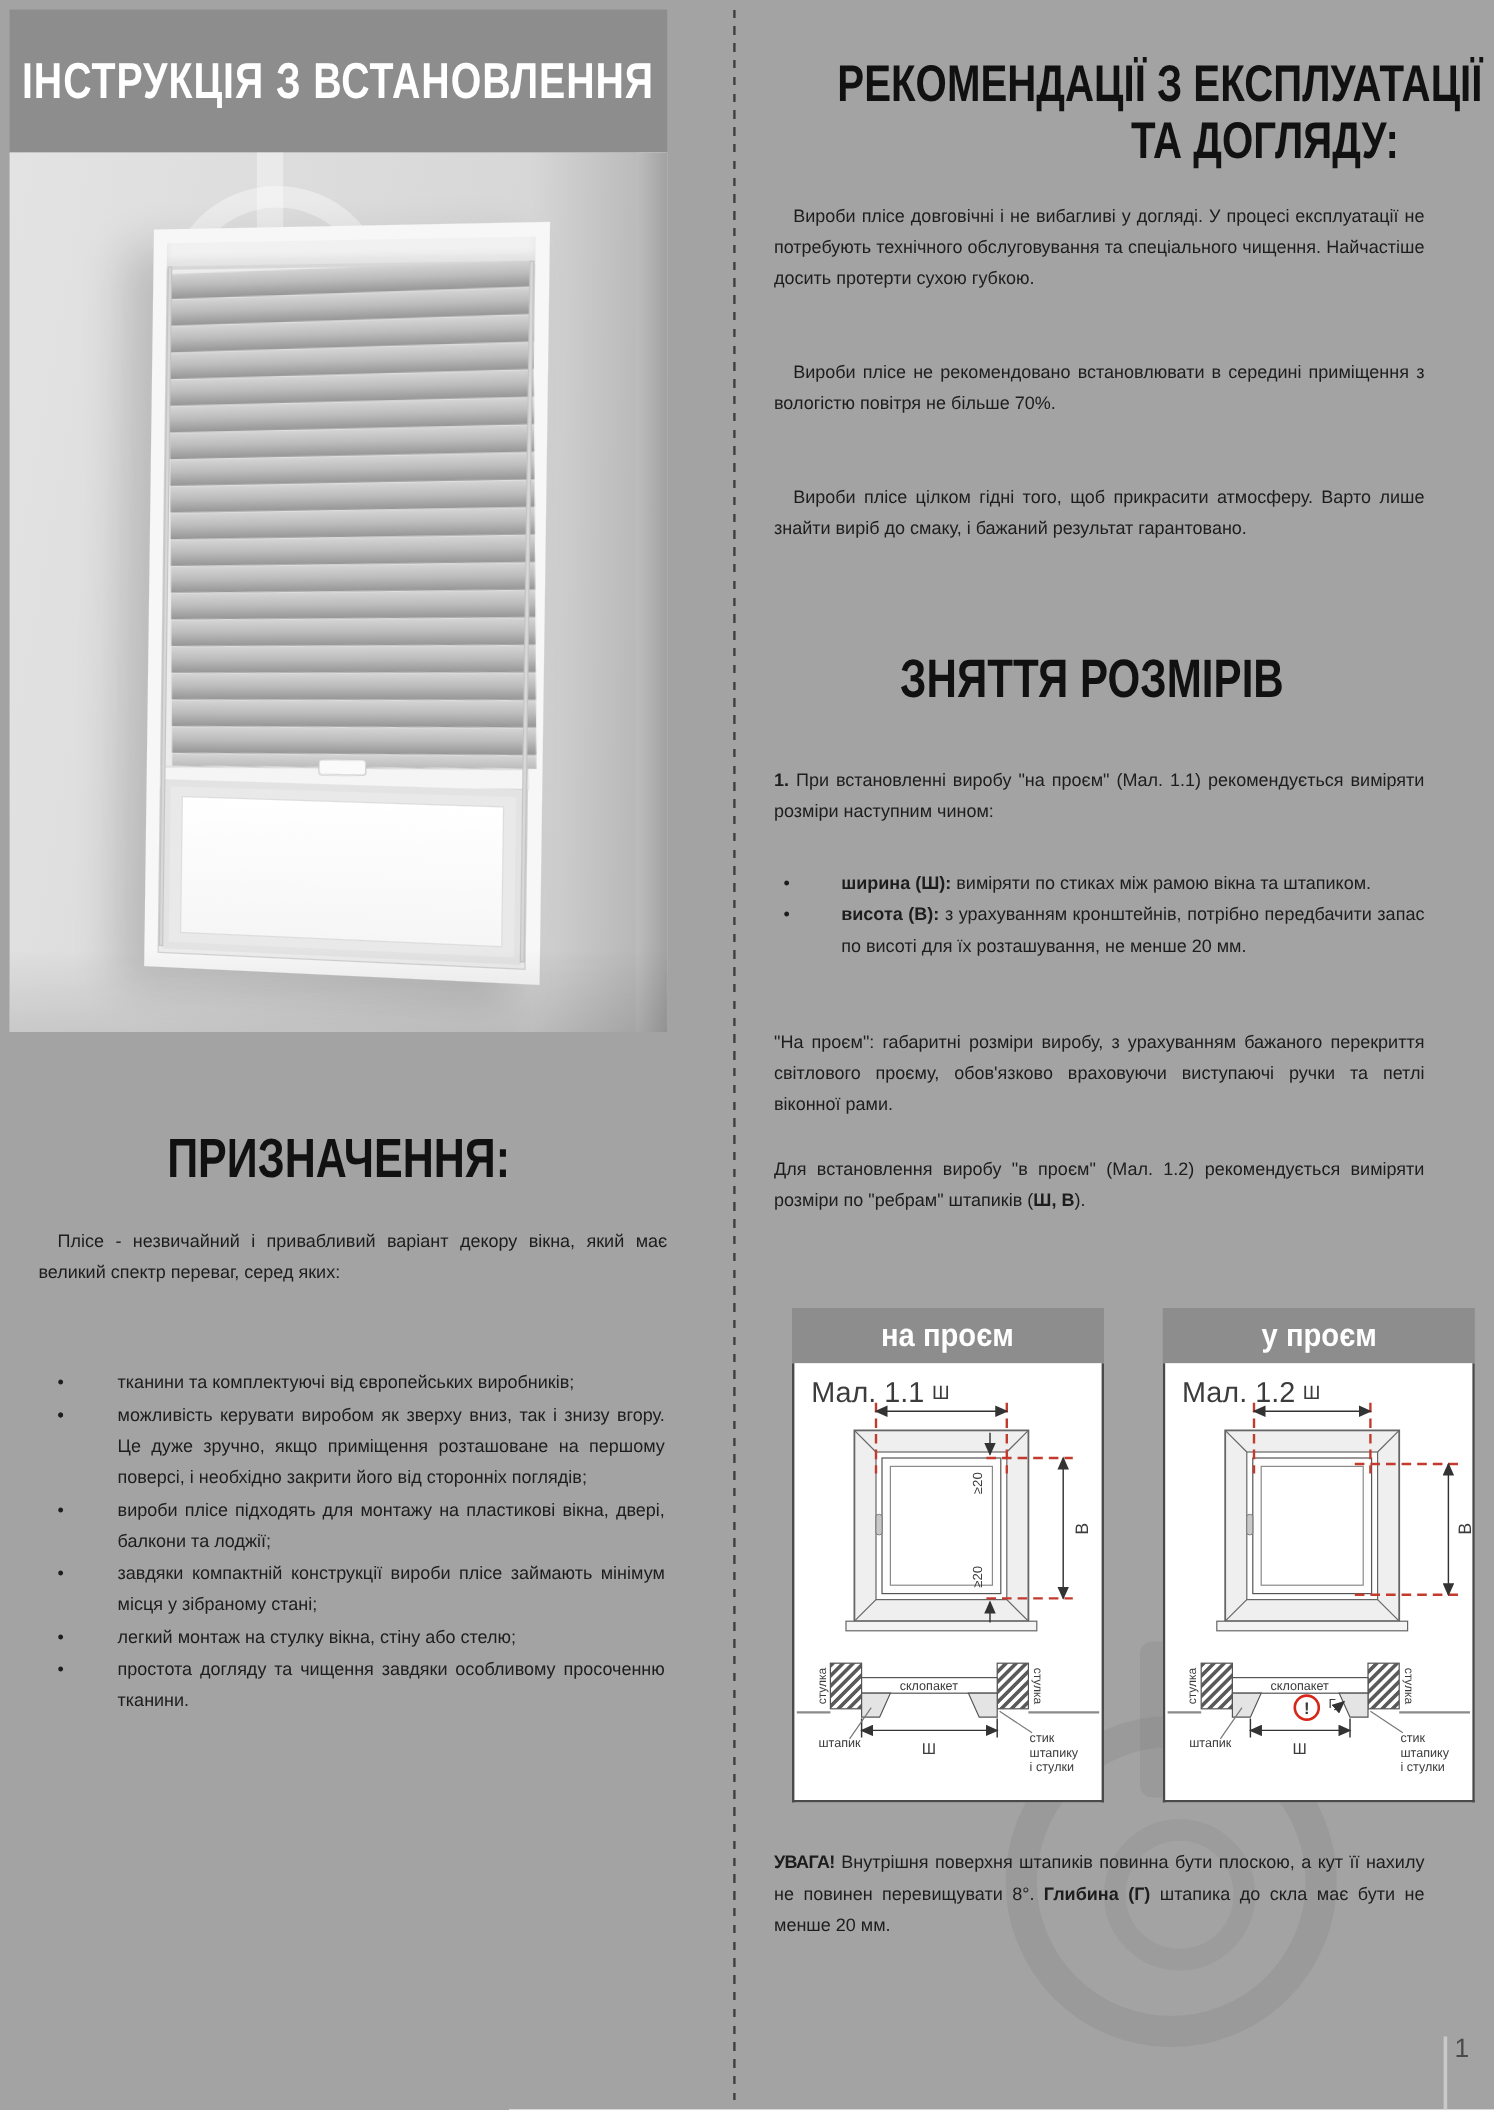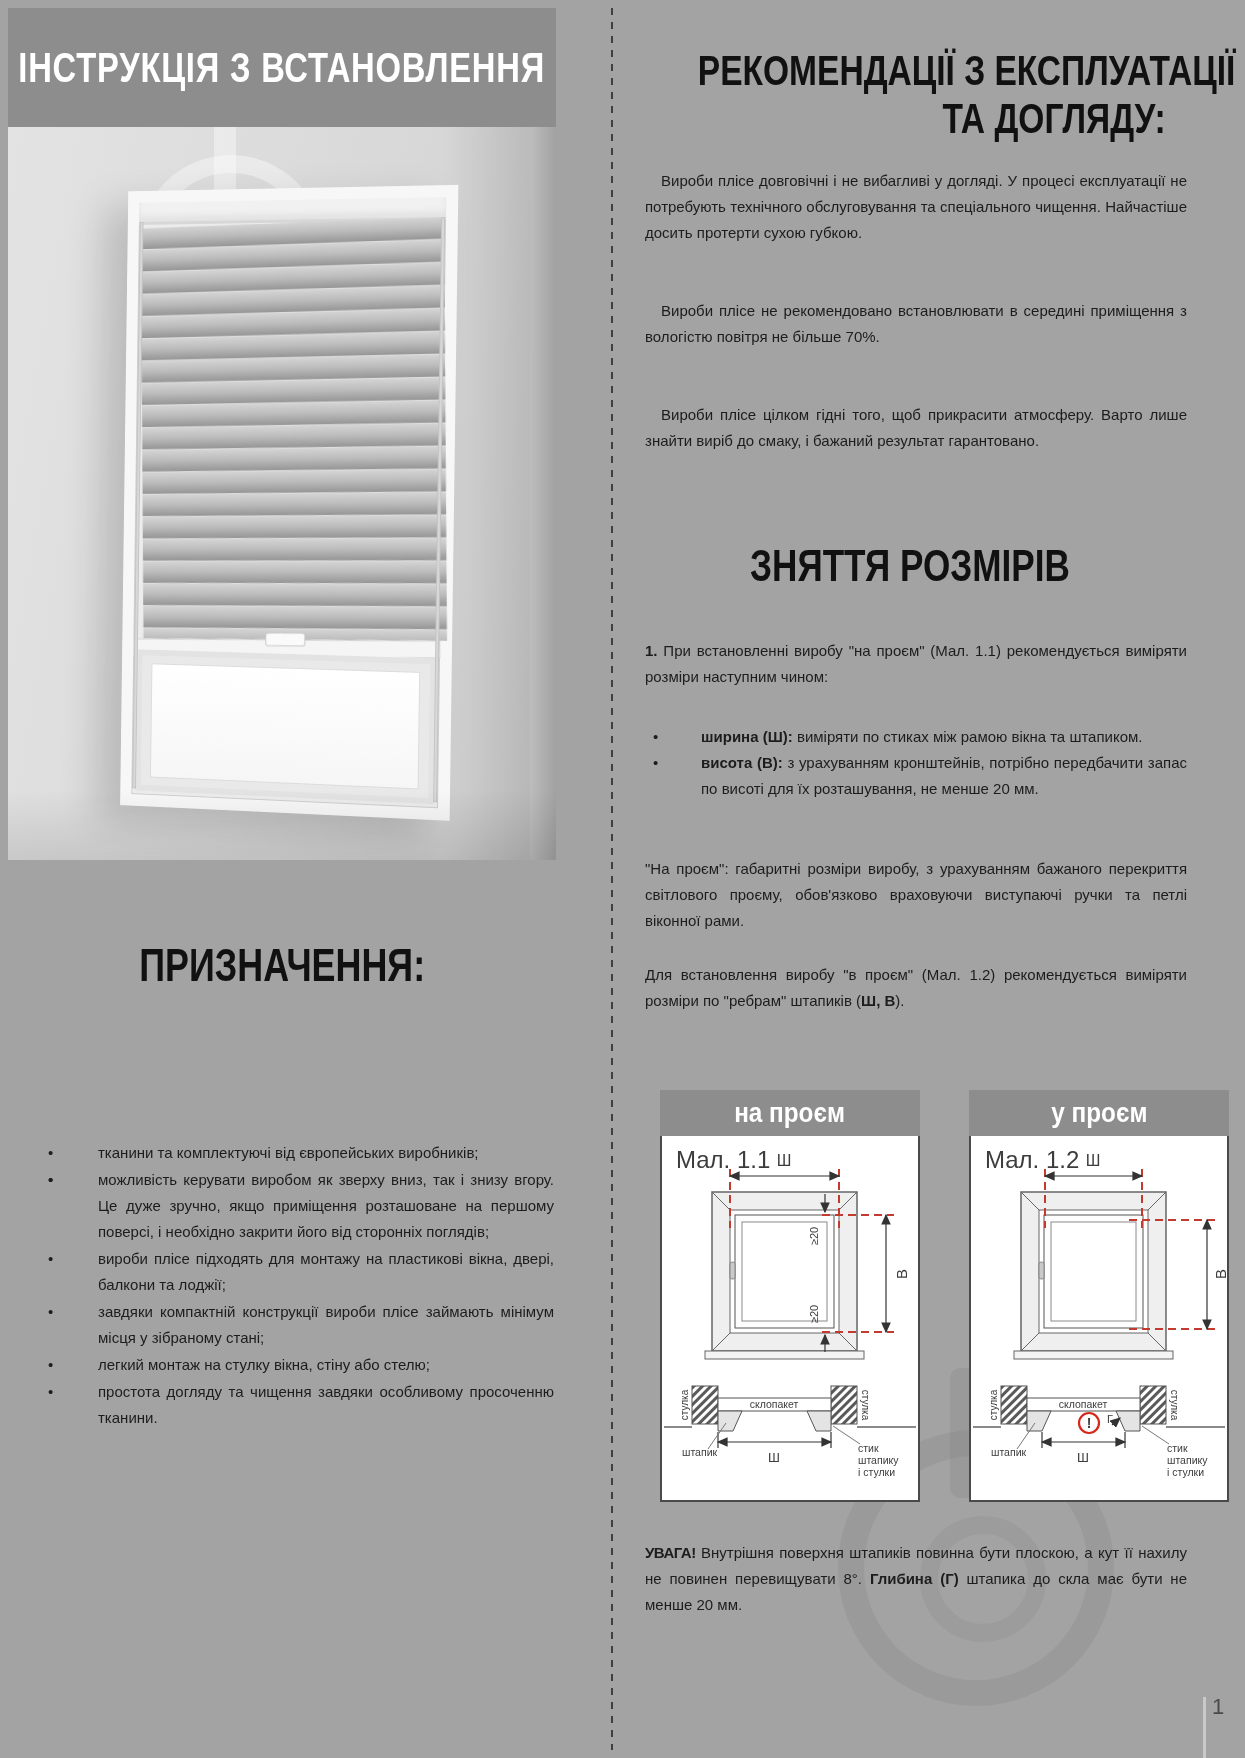--- a/index.html
+++ b/index.html
@@ -125,20 +125,21 @@
       <div class="window-glass"></div>
       <div class="rail-left"></div>
       <div class="rail-right"></div>
     </div>
     <div class="photo-floor-shade"></div>
   </div>
 
   <div class="purpose-title">
     <span class="cond">ПРИЗНАЧЕННЯ:</span>
   </div>
+  <div class="purpose-intro jpara indent">Плісе - незвичайний і привабливий варіант декору вікна, який має великий спектр переваг, серед яких:</div>
 
   <ul class="blist purpose-list jpara">
     <li><span class="marker">•</span><span>тканини та комплектуючі від європейських виробників;</span></li>
     <li><span class="marker">•</span></li>
     <li><span class="marker">•</span><span>можливість керувати виробом як зверху вниз, так і знизу вгору. Це дуже зручно, якщо приміщення розташоване на першому поверсі, і необхідно закрити його від сторонніх поглядів;</span></li>
     <li><span class="marker">•</span><span>вироби плісе підходять для монтажу на пластикові вікна, двері, балкони та лоджії;</span></li>
     <li><span class="marker">•</span><span>завдяки компактній конструкції вироби плісе займають мінімум місця у зібраному стані;</span></li>
     <li><span class="marker">•</span><span>легкий монтаж на стулку вікна, стіну або стелю;</span></li>
     <li><span class="marker">•</span><span>простота догляду та чищення завдяки особливому просоченню тканини.</span></li>
   </ul>

